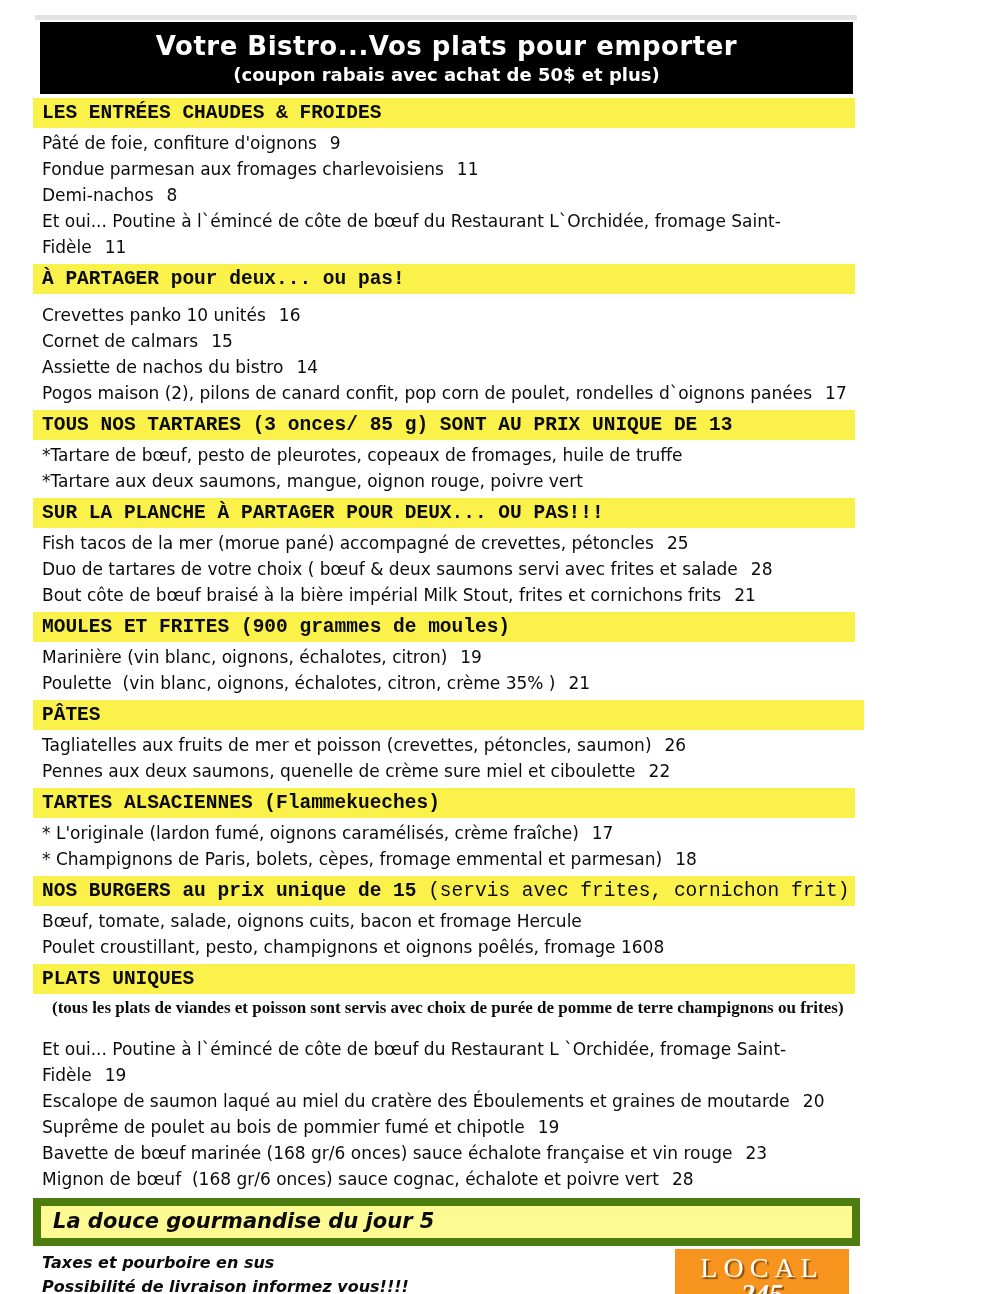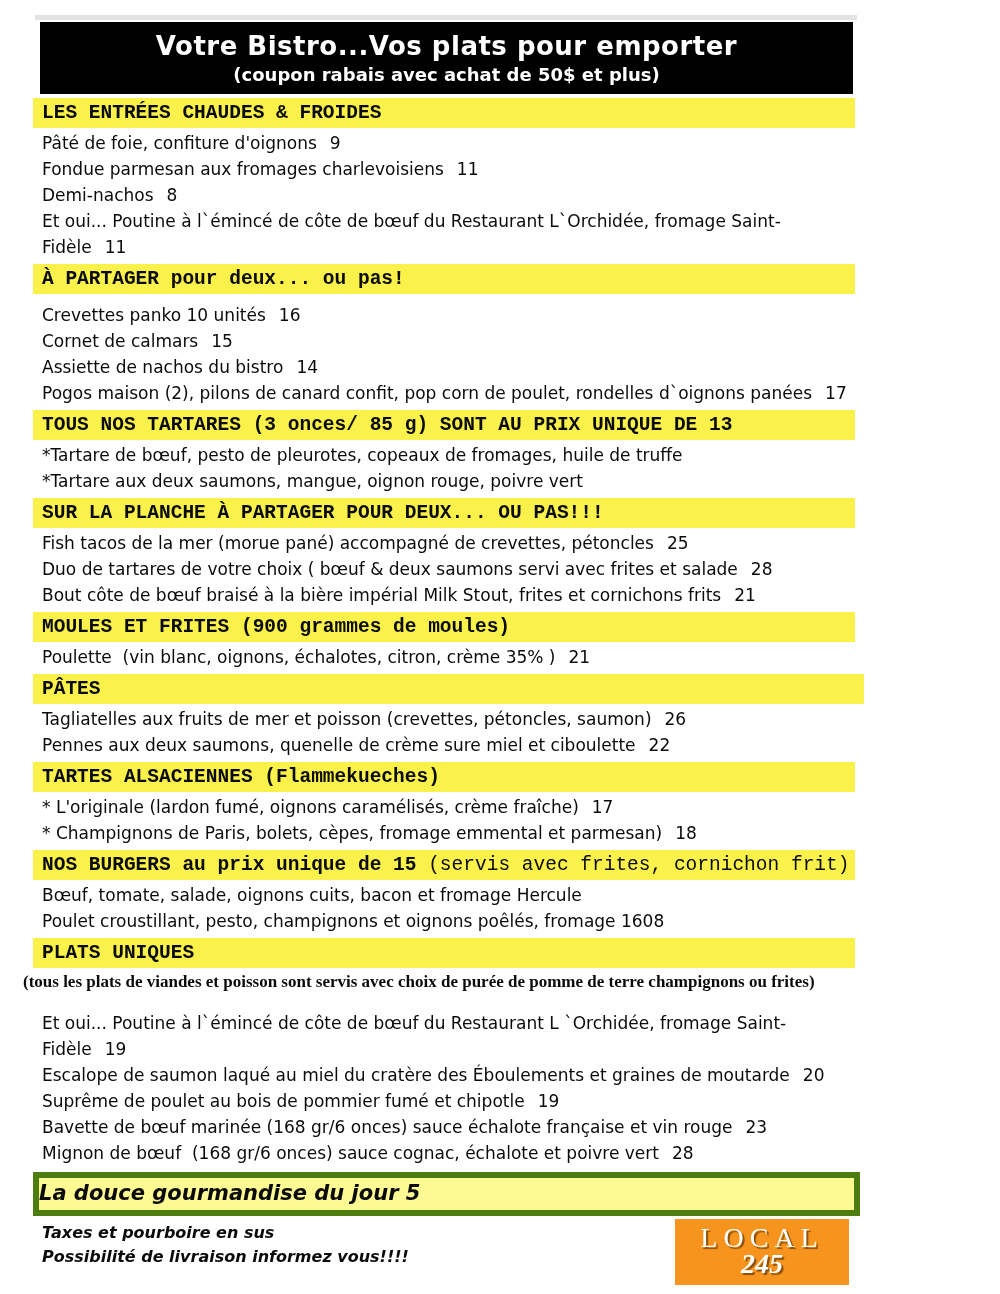--- a/index.html
+++ b/index.html
@@ -24,35 +24,35 @@
   .banner-title{font-size:26px;font-weight:bold;letter-spacing:0.5px;}
   .banner-subtitle{font-size:18px;font-weight:bold;margin-top:3px;}
   .menu-section{margin-top:4px;}
   .section-header{
     margin:0 37px 0 33px;background:var(--hl);
     font-size:19.5px;font-weight:bold;line-height:24px;
     padding:3px 4px 3px 9px;white-space:pre-wrap;font-family:Liberation Mono, monospace;
   }
   .section-header .hdr-reg{font-weight:normal;}
   .section-note{
-    margin:2px 37px 0 23px;padding-left:0px;
+    margin:2px 37px 0 52px;padding-left:0px;
     font-family:"Liberation Serif",serif;font-weight:bold;font-size:17px;line-height:24px;
     white-space:pre-wrap;
   }
   .items{margin:2px 37px 0 33px;}
   .items.gap{margin-top:16px;}
   .item{
     padding-left:9px;font-size:17px;line-height:26px;white-space:pre-wrap;
   }
   .item-price{padding-left:13px;}
   .dessert-banner{
     margin:6px 32px 4px 33px;background:var(--dessert);
-    border:6px solid #4d7c0f;
+    border:8px solid #4d7c0f;
     font-size:21px;font-weight:bold;font-style:italic;
-    padding:3px 4px 5px 0;
+    padding:3px 4px 5px 12px;
   }
   .footer-row{
     display:flex;justify-content:space-between;align-items:flex-start;
     margin:5px 43px 0 42px;
   }
   .footer-notes{font-size:16px;font-weight:bold;font-style:italic;line-height:24px;}
   .logo{
     width:174px;height:66px;background:var(--logo);
     color:#ffffff;text-align:center;margin-top:-2px;
     font-family:"Liberation Serif",serif;
@@ -108,20 +108,21 @@
         <h2 class="section-header" style="margin: 0px 37px 0px 33px;"><span class="hdr-bold">SUR LA PLANCHE À PARTAGER POUR DEUX... OU PAS!!!</span></h2>
         <div class="items">
           <div class="item"><span class="item-text">Fish tacos de la mer (morue pané) accompagné de crevettes, pétoncles</span><span class="item-price">25</span></div>
           <div class="item"><span class="item-text">Duo de tartares de votre choix ( bœuf &amp; deux saumons servi avec frites et salade</span><span class="item-price">28</span></div>
           <div class="item"><span class="item-text">Bout côte de bœuf braisé à la bière impérial Milk Stout, frites et cornichons frits</span><span class="item-price">21</span></div>
         </div>
       </section>
       <section class="menu-section">
         <h2 class="section-header" style="margin: 0px 37px 0px 33px;"><span class="hdr-bold">MOULES ET FRITES (900 grammes de moules)</span></h2>
         <div class="items">
+          <div class="item"><span class="item-text">Marinière (vin blanc, oignons, échalotes, citron)</span><span class="item-price">19</span></div>
           <div class="item"><span class="item-text">Poulette  (vin blanc, oignons, échalotes, citron, crème 35% )</span><span class="item-price">21</span></div>
         </div>
       </section>
       <section class="menu-section">
         <h2 class="section-header" style="margin: 0px 28px 0px 33px;"><span class="hdr-bold">PÂTES</span></h2>
         <div class="items">
           <div class="item"><span class="item-text">Tagliatelles aux fruits de mer et poisson (crevettes, pétoncles, saumon)</span><span class="item-price">26</span></div>
           <div class="item"><span class="item-text">Pennes aux deux saumons, quenelle de crème sure miel et ciboulette</span><span class="item-price">22</span></div>
         </div>
       </section>

